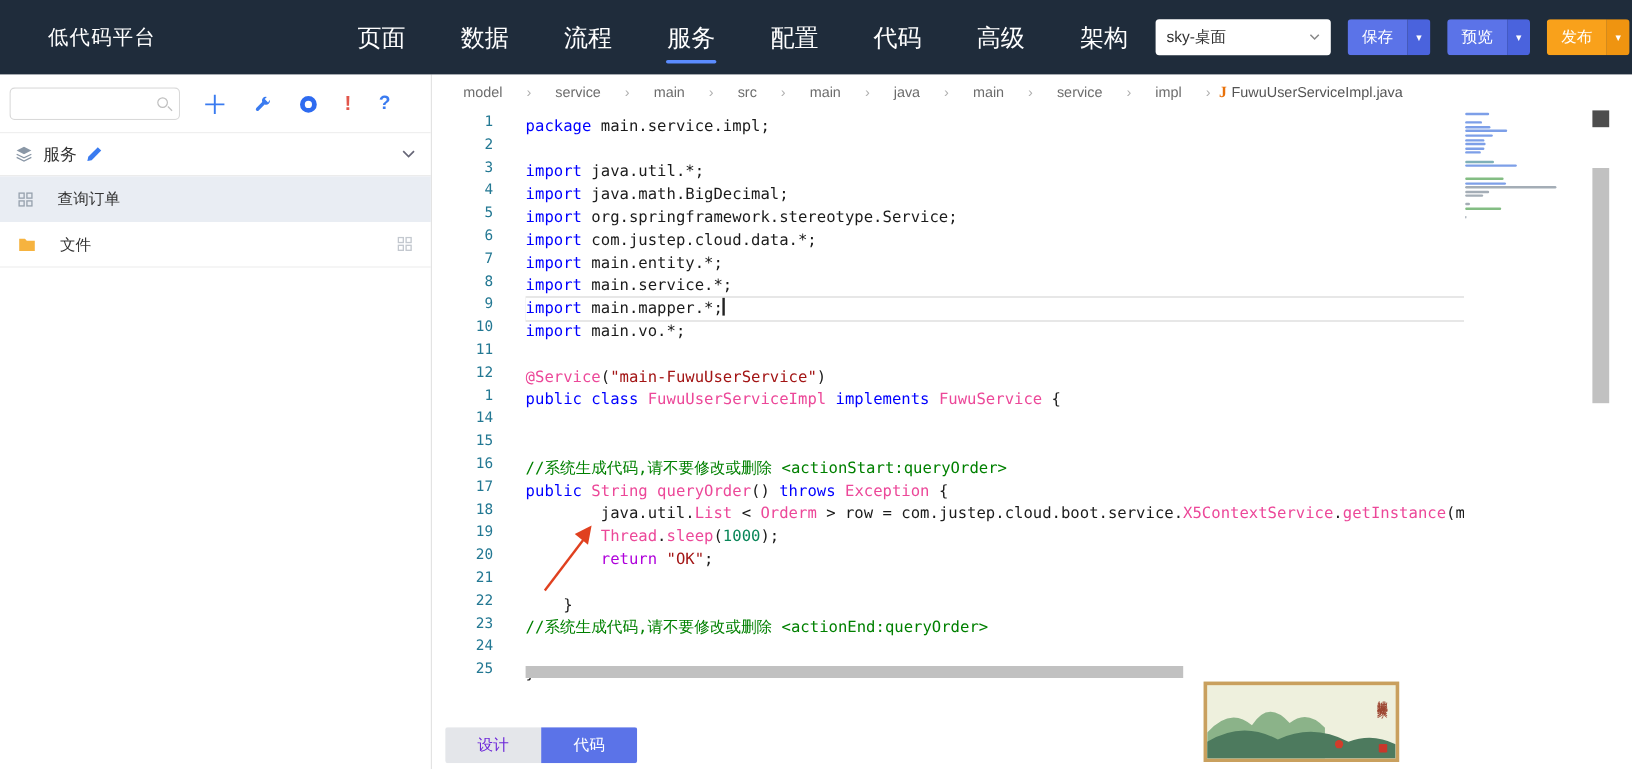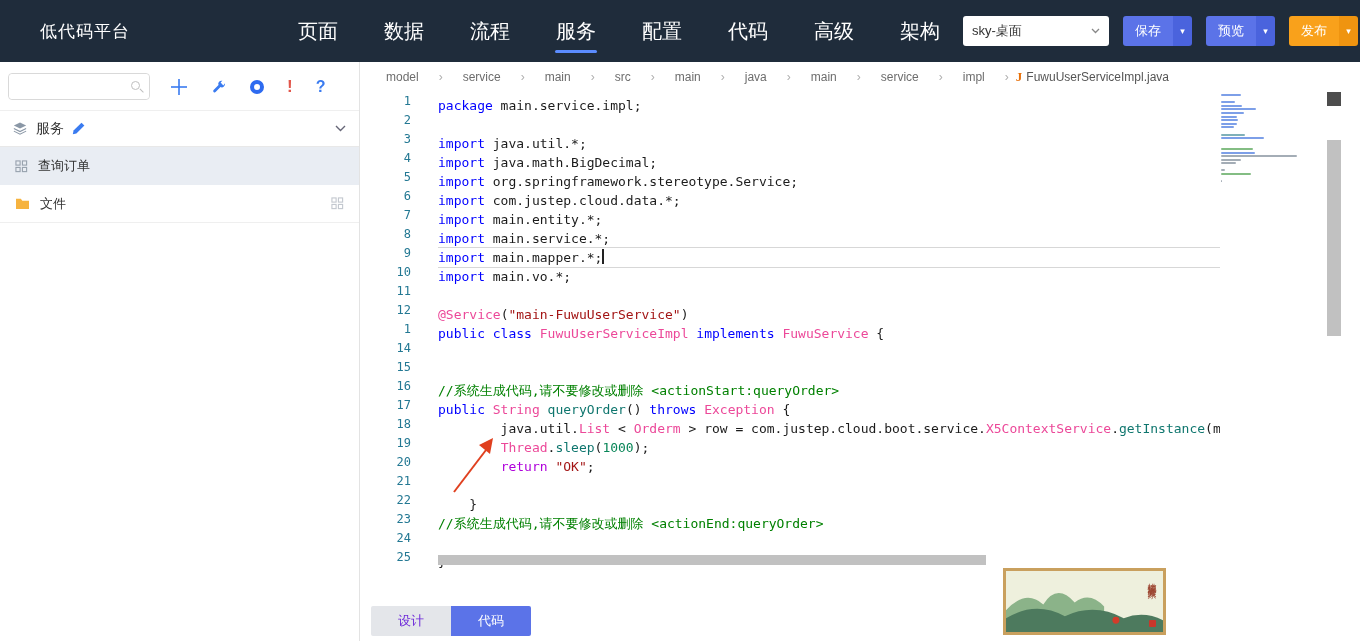--- a/index.html
+++ b/index.html
@@ -36,40 +36,40 @@
   .icon-exclaim{color:#e2574c;font-weight:bold;font-size:17px}
   .icon-question{color:#3a7bf0;font-weight:bold;font-size:16px}
   .icon-target{width:14px;height:14px;border:4px solid #2e6bf0;border-radius:50%;background:#fff}
   .tree-section{height:37px;display:flex;align-items:center;padding:0 13px;border-top:1px solid #efefef;border-bottom:1px solid #e8e8e8;cursor:pointer}
   .tree-section-label{font-size:14px;color:#333;margin-left:9px}
   .pencil{margin-left:8px;display:flex;align-items:center}
   .section-chevron{margin-left:auto;display:flex;align-items:center}
   .tree-item{height:38px;display:flex;align-items:center;padding:0 15px;font-size:13px;color:#333;cursor:pointer}
   .tree-item.selected{background:#e9edf3}
   .tree-item.bordered{border-bottom:1px solid #efefef}
-  .tree-item .label{margin-left:10px}
+  .tree-item .label{margin-left:20px}
   .row-right-icon{margin-left:auto;display:flex;align-items:center}
 
   
   .main{position:absolute;left:361px;top:62px;right:0;bottom:0;background:#fff}
   .breadcrumb{height:30px;display:flex;align-items:center;padding-left:25px;font-size:12px;color:#6d6d6d}
   .bc-path{display:flex;align-items:center;gap:20px}
   .bc-seg{cursor:pointer}
   .bc-sep{color:#b0b0b0}
   .bc-file{display:flex;align-items:center;gap:4px;color:#555;margin-left:7px;cursor:pointer}
   .java-icon{color:#e8710a;font-weight:bold;font-size:13px;font-family:"Liberation Serif",serif}
   .editor{position:absolute;left:0;top:30px;right:0;height:478px;
     font-family:"DejaVu Sans Mono","Liberation Mono",monospace;font-size:13px;line-height:19px}
   .gutter{position:absolute;left:0;top:0;width:50px;text-align:right;color:#237893;font-size:12px}
   .ln{height:19px;line-height:19px}
   .code-area{position:absolute;left:77px;top:4px;width:782px;overflow:hidden;white-space:pre;color:#1b1b1b}
   .cl{height:19px;line-height:19px}
   .cl.current{outline:1px solid #d7d7d7}
   .cursor{display:inline-block;width:2px;height:15px;background:#222;vertical-align:-2px}
-  .tok-k{color:#0000ff}.tok-t{color:#ec4899}.tok-m{color:#0f766e}.tok-s{color:#a31515}
+  .tok-k{color:#0000ff}.tok-t{color:#ec4899}.tok-m{color:#ec4899}.tok-s{color:#a31515}
   .tok-c{color:#008000}.tok-n{color:#098658}.tok-p{color:#1b1b1b}.tok-ctl{color:#af00db}
   .minimap{position:absolute;left:860px;top:2px;width:96px}
   .mini-line{height:2px;margin-bottom:1.6px;border-radius:1px}
   .corner-block{position:absolute;right:19px;top:0;width:14px;height:14px;background:#4d4d4d}
   .vthumb{position:absolute;right:19px;top:48px;width:14px;height:196px;background:#c1c1c1;cursor:pointer}
   .hthumb{position:absolute;left:77px;top:463px;width:548px;height:10px;background:#c1c1c1;cursor:pointer}
   .red-arrow{position:absolute;left:85px;top:338px;pointer-events:none}
   .footer-tabs{position:absolute;left:10px;bottom:5px;display:flex;border-radius:2px;overflow:hidden}
   .ftab{width:80px;height:30px;display:flex;align-items:center;justify-content:center;font-size:13px;
     color:#6d28d9;background:#e4e6ea;cursor:pointer}

